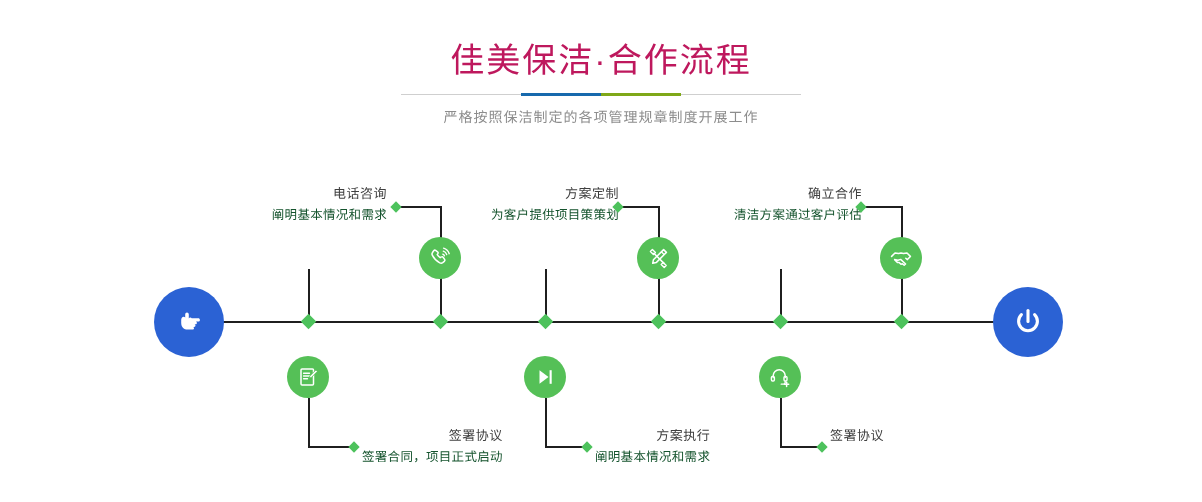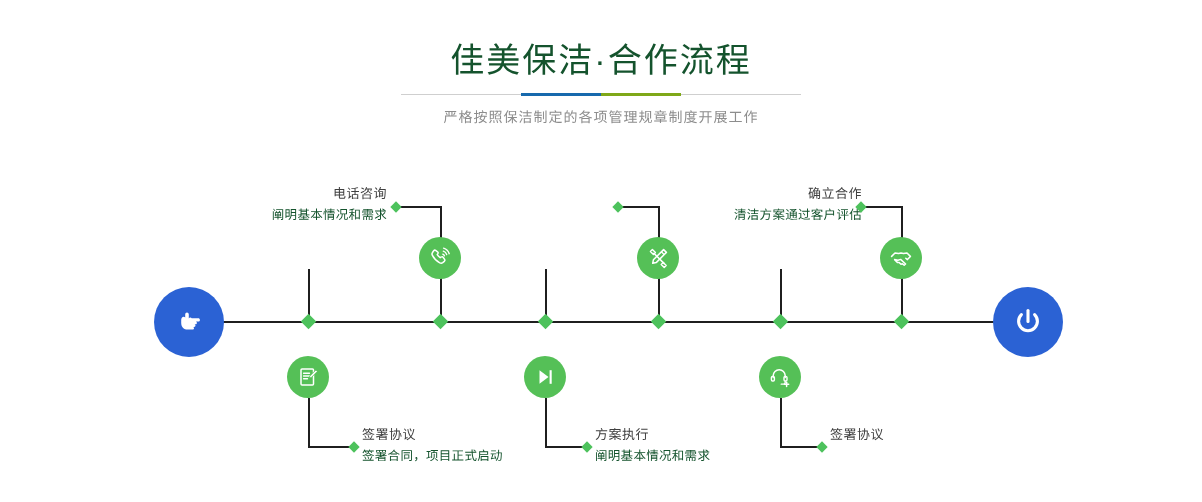--- a/index.html
+++ b/index.html
@@ -26,21 +26,21 @@
     text-align: center;
   }
   .page-title {
     position: absolute;
     left: 0;
     top: 38px;
     width: 1202px;
     font-size: 34px;
     font-weight: 400;
     letter-spacing: 2px;
-    color: #14532d;
+    color: #be185d;
     line-height: 44px;
     white-space: nowrap;
   }
   .divider {
     position: absolute;
     left: 401px;
     top: 93px;
     width: 400px;
     height: 3px;
   }
@@ -173,21 +173,21 @@
     letter-spacing: 0.5px;
   }
   .label .sub {
     font-size: 12.5px;
     color: #14532d;
     line-height: 18px;
     letter-spacing: 0.3px;
     margin-top: 2px;
   }
   .label.top { text-align: right; }
-  .label.bottom { text-align: left; font-family: Liberation Mono, monospace; }
+  .label.bottom { text-align: right; }
 </style>
 </head>
 <body>
 
 <div class="header">
   <div class="page-title">佳美保洁·合作流程</div>
 
   <div class="divider">
     <div class="rule"></div>
     <div class="seg-blue"></div>
@@ -275,20 +275,24 @@
       <svg width="24" height="24" viewBox="0 0 24 24" aria-hidden="true">
         <path d="M17.6 3.6l2.8 2.8-10.2 10.2-3.5 0.7 0.7-3.5z" fill="none" stroke="#ffffff" stroke-width="1.5" stroke-linejoin="round"></path>
         <line x1="15.4" y1="5.8" x2="18.2" y2="8.6" stroke="#ffffff" stroke-width="1.3"></line>
         <path d="M6.4 3.6l3.0 3.0-2.0 2.0-3.0-3.0z" fill="none" stroke="#ffffff" stroke-width="1.4" stroke-linejoin="round"></path>
         <line x1="8.0" y1="7.4" x2="18.0" y2="17.4" stroke="#ffffff" stroke-width="1.5" stroke-linecap="round"></line>
         <path d="M17.2 16.6l3.0 3.0-2.0 2.0-3.0-3.0z" fill="none" stroke="#ffffff" stroke-width="1.4" stroke-linejoin="round"></path>
       </svg>
     </span>
   </div>
 
+  <div class="label top" style="right:583px; top:34px;">
+    <div class="ttl">方案定制</div>
+    <div class="sub">为客户提供项目策策划</div>
+  </div>
 
   <div class="node-circle" style="left:524px; top:206px;">
     <span>
       <svg width="24" height="24" viewBox="0 0 24 24" aria-hidden="true">
         <path d="M6.5 5.2l9.0 6.8-9.0 6.8z" fill="#ffffff"></path>
         <rect x="16.6" y="5.2" width="2.1" height="13.6" fill="#ffffff"></rect>
       </svg>
     </span>
   </div>
   <div class="conn v" style="left:545px; top:248px; height:50px;"></div>

